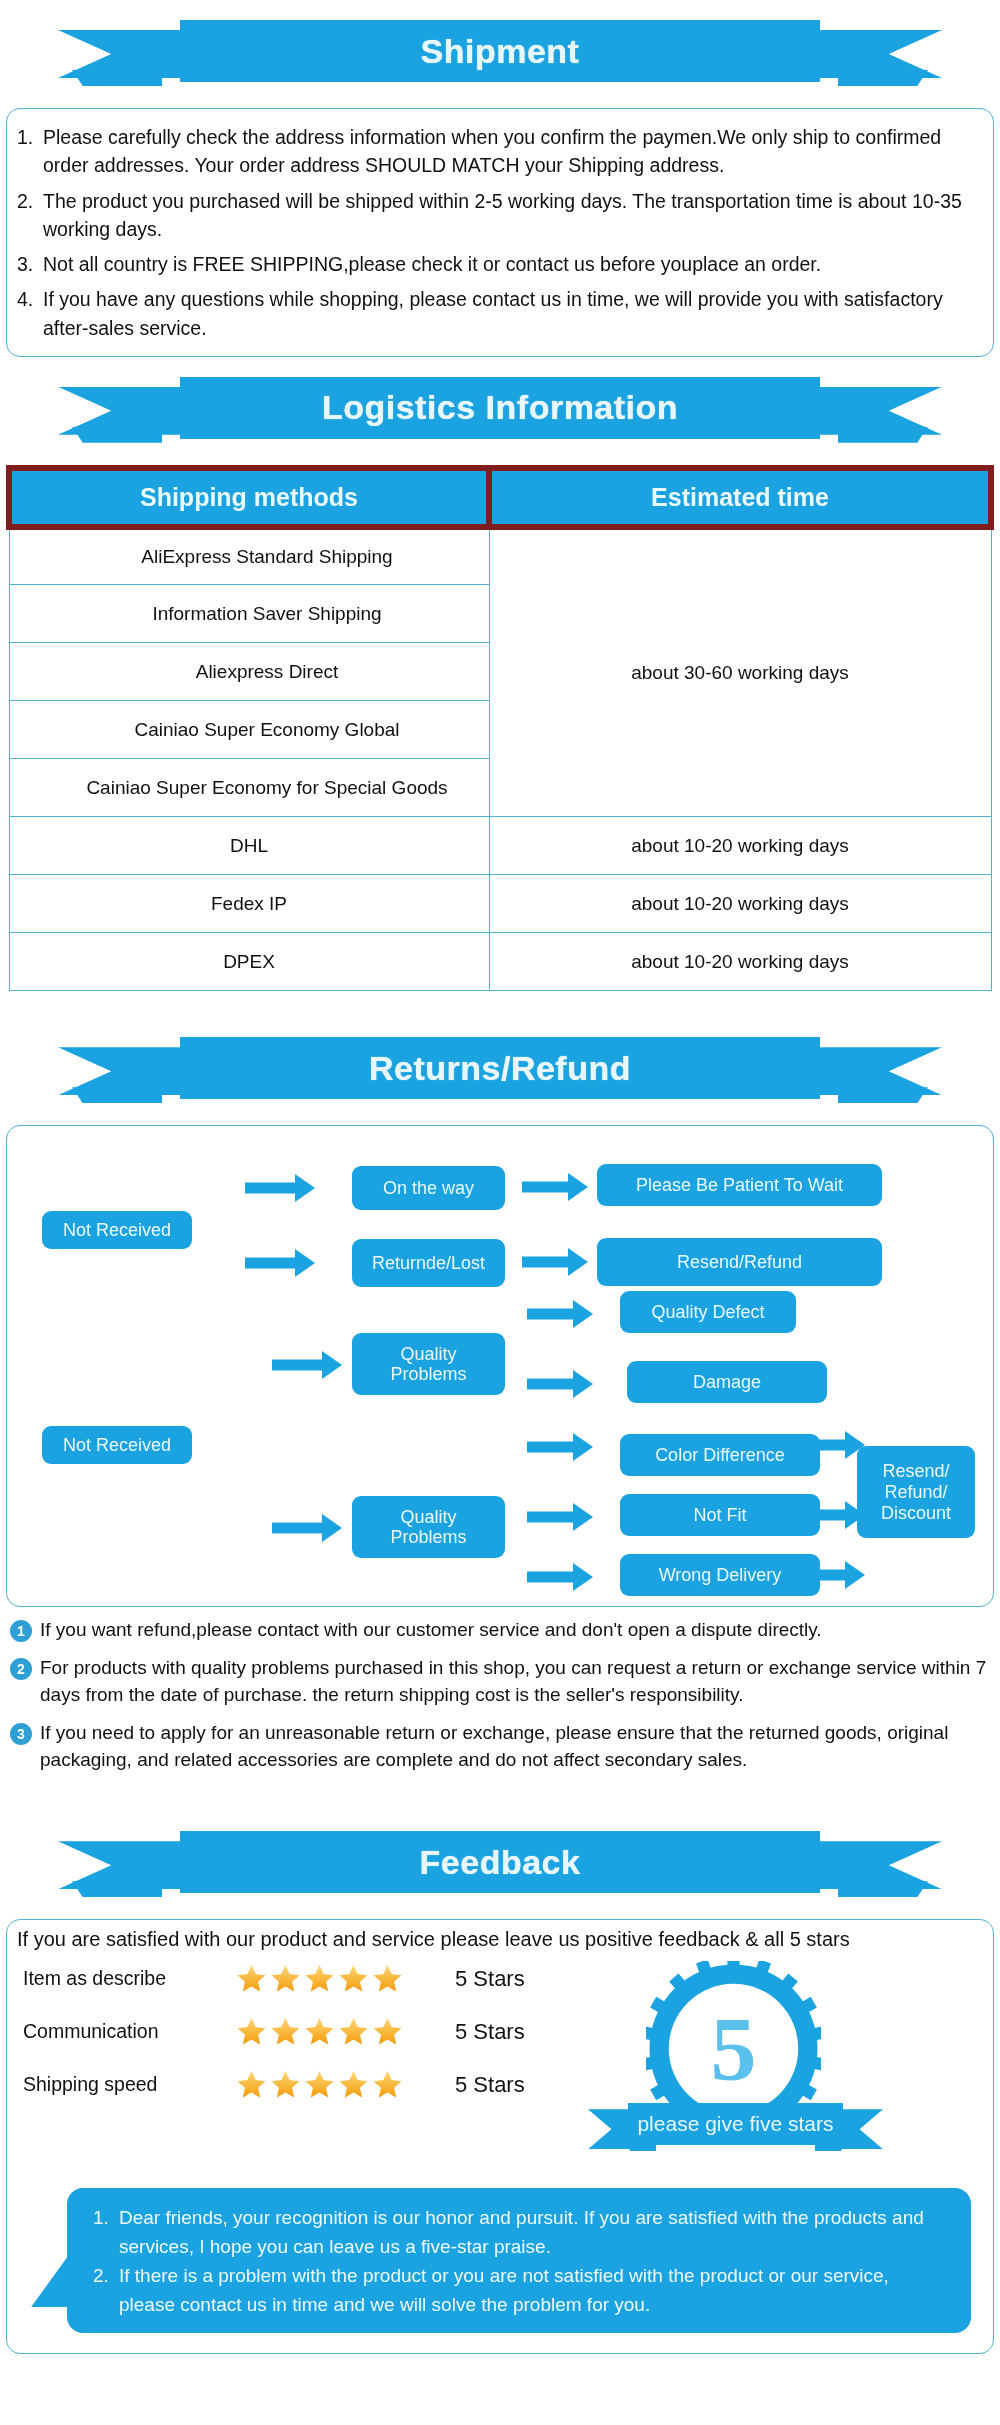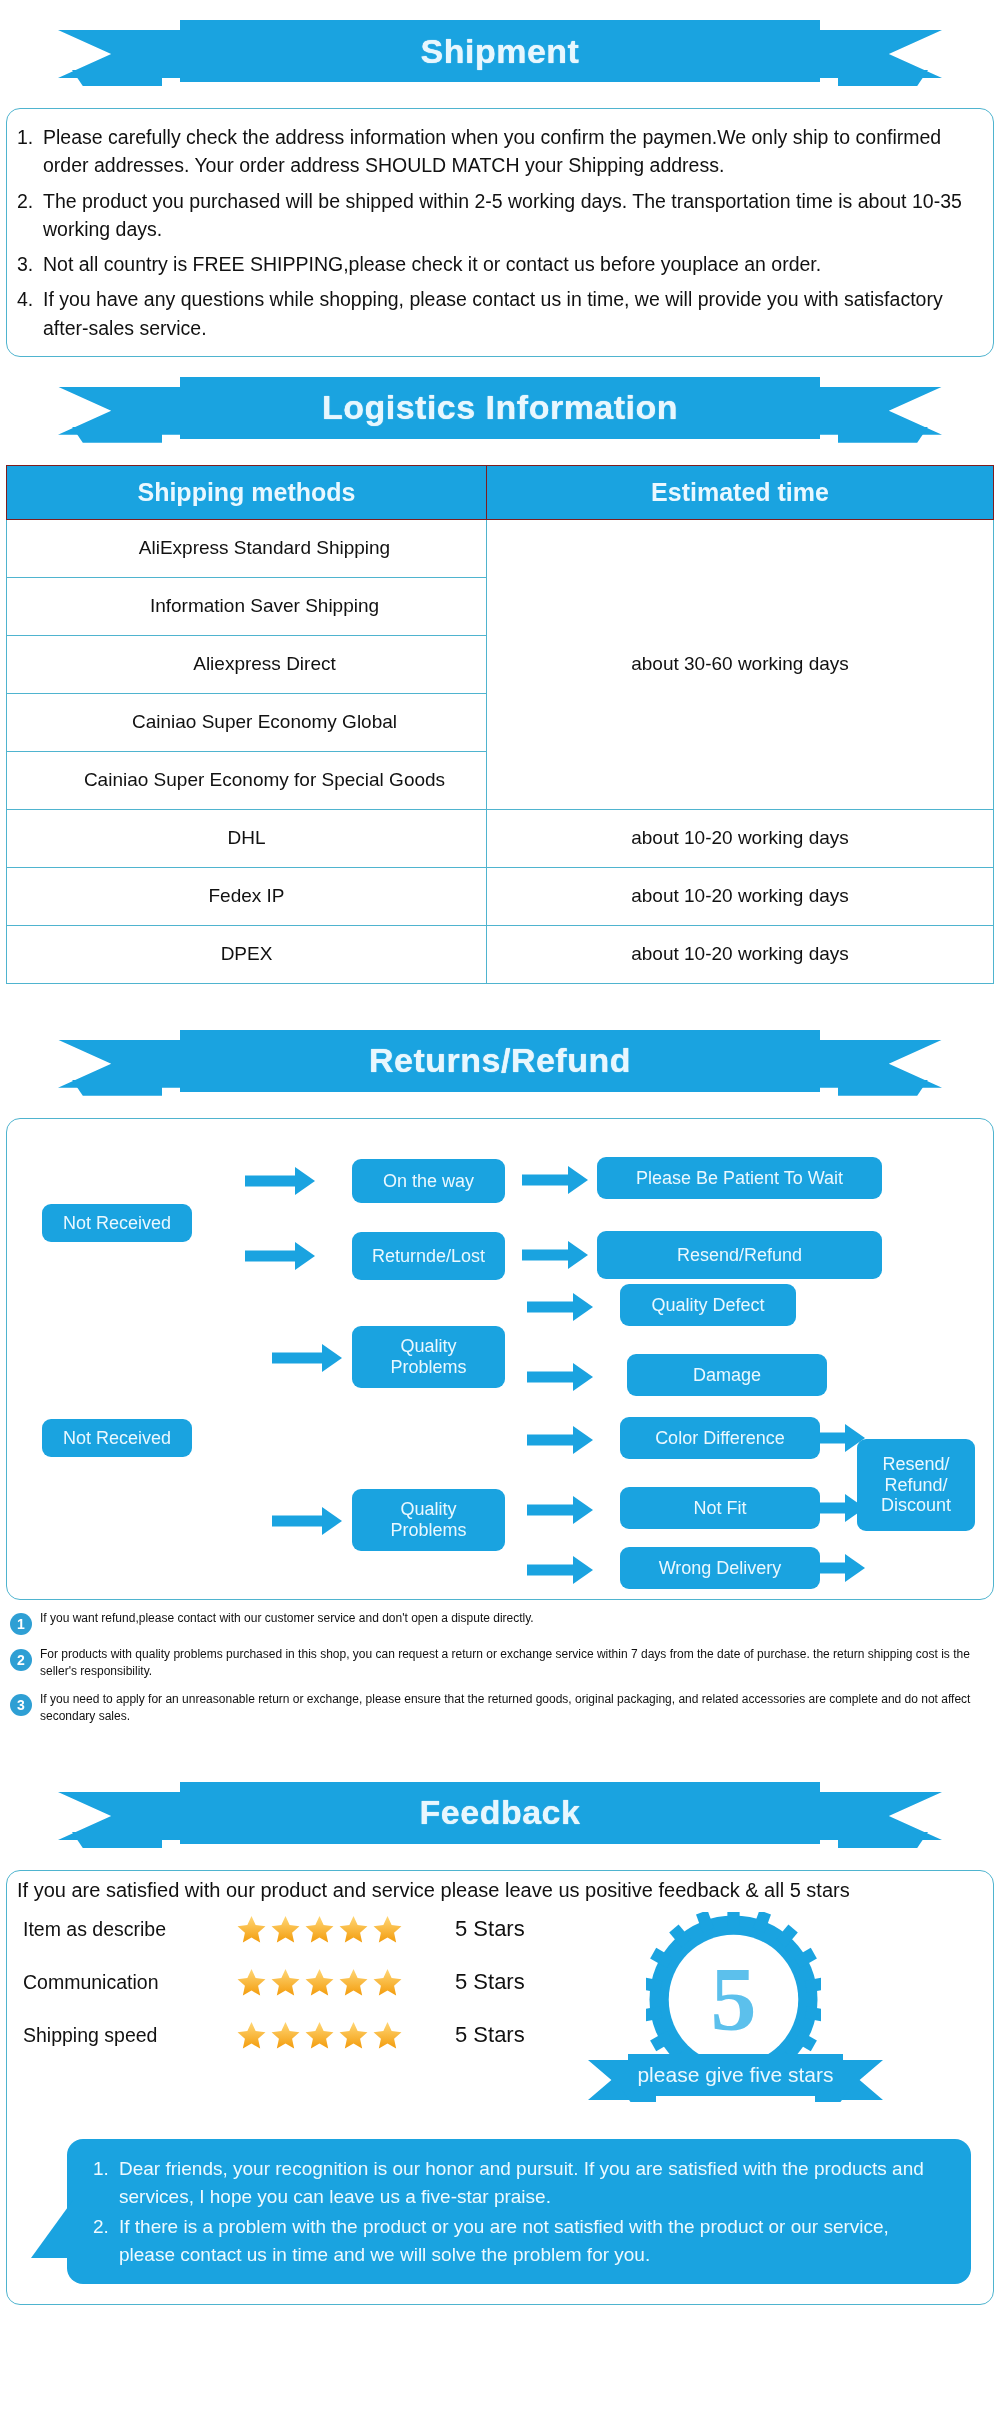--- a/index.html
+++ b/index.html
@@ -50,21 +50,21 @@
   }
   ol.numlist > li::before {
     content: counter(n) ".";
     position:absolute; left:0; top:0; font-size:19.5px;
   }
 
   
   table.logi { width:988px; margin:6px 6px 0 6px; border-collapse:collapse; table-layout:fixed; }
   table.logi th {
     background:#1aa3e0; color:#eaf8ff; font-size:25px; font-weight:bold;
-    padding:12px 4px; border:1px solid #7f1d1d; text-align:center;
+    padding:12px 4px; border:6px solid #7f1d1d; text-align:center;
   }
   table.logi td {
     border:1.4px solid #4fb4cf; text-align:center; font-size:19px;
     padding:10px 6px; height:58px; color:#111;
   }
   table.logi td.meth { text-align:center; padding-left:42px; }
   table.logi col.c1 { width:480px; }
 
   
   .flow { position:relative; height:480px; }
@@ -81,21 +81,21 @@
     border-left:20px solid #1aa3e0; }
 
   
   .notes { margin:10px 6px 0 6px; }
   .note { display:flex; align-items:flex-start; margin-bottom:11px; }
   .note .circ {
     flex:0 0 auto; width:22px; height:22px; border-radius:50%;
     background:#2e9fd4; color:#fff; font-size:14px; font-weight:bold;
     display:flex; align-items:center; justify-content:center; margin:3px 8px 0 4px;
   }
-  .note .txt { font-size:12px; line-height:1.42; }
+  .note .txt { font-size:19px; line-height:1.42; }
 
   
   .fb-intro { font-size:20px; padding:8px 8px 4px 10px; }
   .fb-body { display:flex; padding:0 8px; }
   .fb-left { width:545px; padding:8px 0 0 8px; }
   .rating-row { display:flex; align-items:center; margin-bottom:22px;gap:38px; }
   .rating-label { width:175px; font-size:19.5px; }
   .stars { display:flex; gap:3px; margin-right:14px; }
   .star { width:31px; height:31px; }
   .rating-val { font-size:22px; }
@@ -286,21 +286,21 @@
         </div>
       <div class="arrow" style="left:520px; top:438px; width:68px; height:26px;">
         <div class="shaft" style="width:48px;"></div>
           <div class="head" style="left:46px;"></div>
         </div>
 
       <div class="node" style="left:590px; top:38px; width:285px; height:42px;">Please Be Patient To Wait</div>
       <div class="node" style="left:590px; top:112px; width:285px; height:48px;">Resend/Refund</div>
       <div class="node" style="left:613px; top:165px; width:176px; height:42px;">Quality Defect</div>
       <div class="node" style="left:620px; top:235px; width:200px; height:42px;">Damage</div>
-      <div class="node" style="left:613px; top:298px; width:200px; height:42px;">Color Difference</div>
+      <div class="node" style="left:613px; top:308px; width:200px; height:42px;">Color Difference</div>
       <div class="node" style="left:613px; top:368px; width:200px; height:42px;">Not Fit</div>
       <div class="node" style="left:613px; top:428px; width:200px; height:42px;">Wrong Delivery</div>
 
       <div class="arrow" style="left:808px; top:306px; width:52px; height:26px;">
         <div class="shaft" style="width:32px;"></div>
           <div class="head" style="left:30px;"></div>
         </div>
       <div class="arrow" style="left:808px; top:376px; width:52px; height:26px;">
         <div class="shaft" style="width:32px;"></div>
           <div class="head" style="left:30px;"></div>

